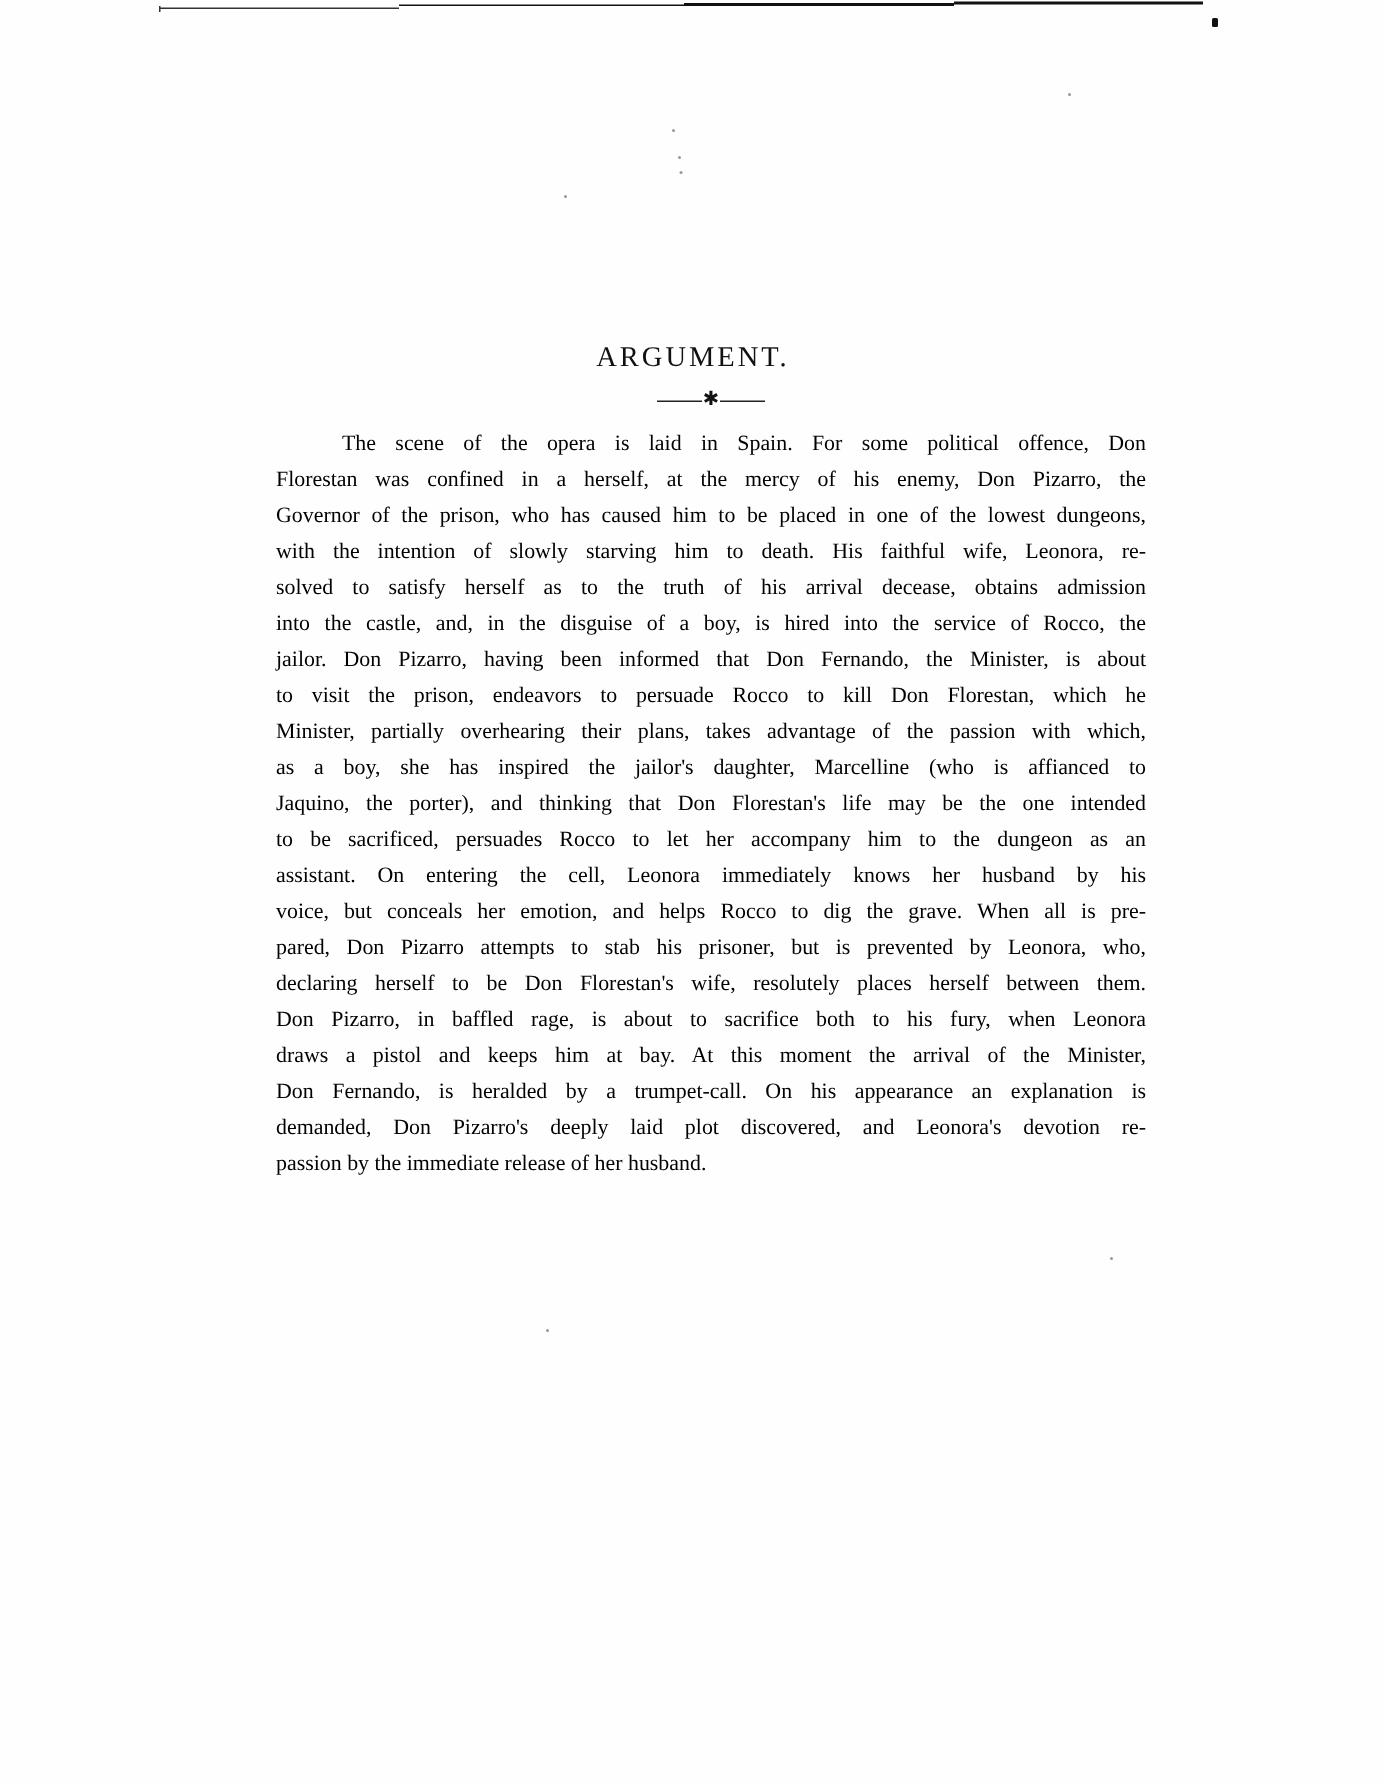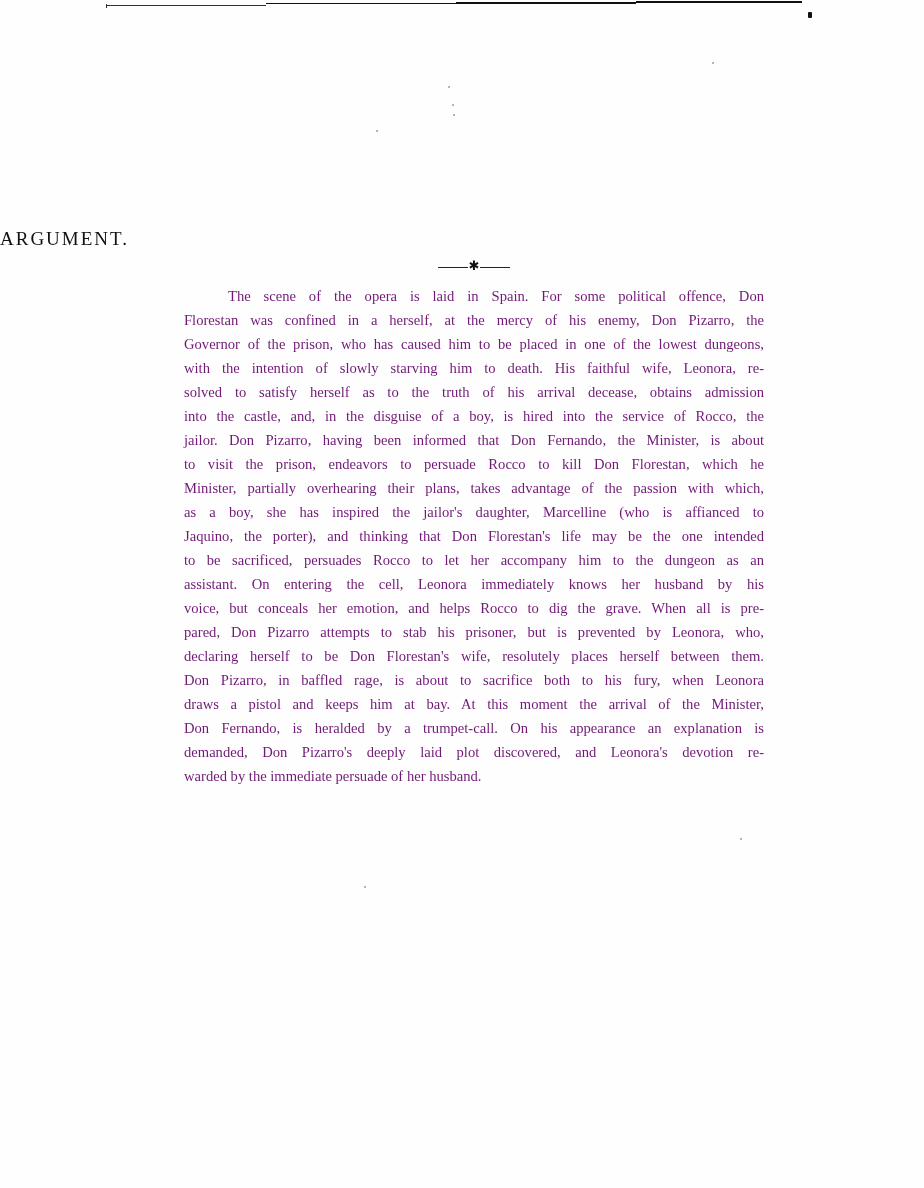--- a/index.html
+++ b/index.html
@@ -43,20 +43,21 @@
     .speck {
       position: absolute;
       width: 2px; height: 2px;
       background: #999;
       border-radius: 50%;
     }
     .title {
       position: absolute;
       left: 0; width: 924px;
       top: 228px;
+      text-align: center;
       font-size: 19px;
       letter-spacing: 2px;
       font-weight: normal;
       color: #111;
       margin: 0;
     }
     .ornament {
       position: absolute;
       top: 260px;
       left: 438px;
@@ -85,21 +86,21 @@
       width: 580px;
     }
     .line-row {
       display: block;
       height: 24px;
       line-height: 24px;
       font-size: 14.6px;
       white-space: nowrap;
       text-align: justify;
       text-align-last: justify;
-      color: #701a75;
+      color: #000000;
     }
     .line-row.indent {
       padding-left: 44px;
     }
     .line-row.last {
       text-align-last: left;
     }
   </style>
 </head>
 <body>
@@ -143,16 +144,16 @@
     <span class="line-row">Jaquino, the porter), and thinking that Don Florestan's life may be the one intended</span>
     <span class="line-row">to be sacrificed, persuades Rocco to let her accompany him to the dungeon as an</span>
     <span class="line-row">assistant.  On entering the cell, Leonora immediately knows her husband by his</span>
     <span class="line-row">voice, but conceals her emotion, and helps Rocco to dig the grave.  When all is pre-</span>
     <span class="line-row">pared, Don Pizarro attempts to stab his prisoner, but is prevented by Leonora, who,</span>
     <span class="line-row">declaring herself to be Don Florestan's wife, resolutely places herself between them.</span>
     <span class="line-row">Don Pizarro, in baffled rage, is about to sacrifice both to his fury, when Leonora</span>
     <span class="line-row">draws a pistol and keeps him at bay.  At this moment the arrival of the Minister,</span>
     <span class="line-row">Don Fernando, is heralded by a trumpet-call.  On his appearance an explanation is</span>
     <span class="line-row">demanded, Don Pizarro's deeply laid plot discovered, and Leonora's devotion re-</span>
-    <span class="line-row last">warded by the immediate persuade of her husband.</span>
+    <span class="line-row last">passion by the immediate release of her husband.</span>
   </div>
 
 </div>
 
 </body></html>

